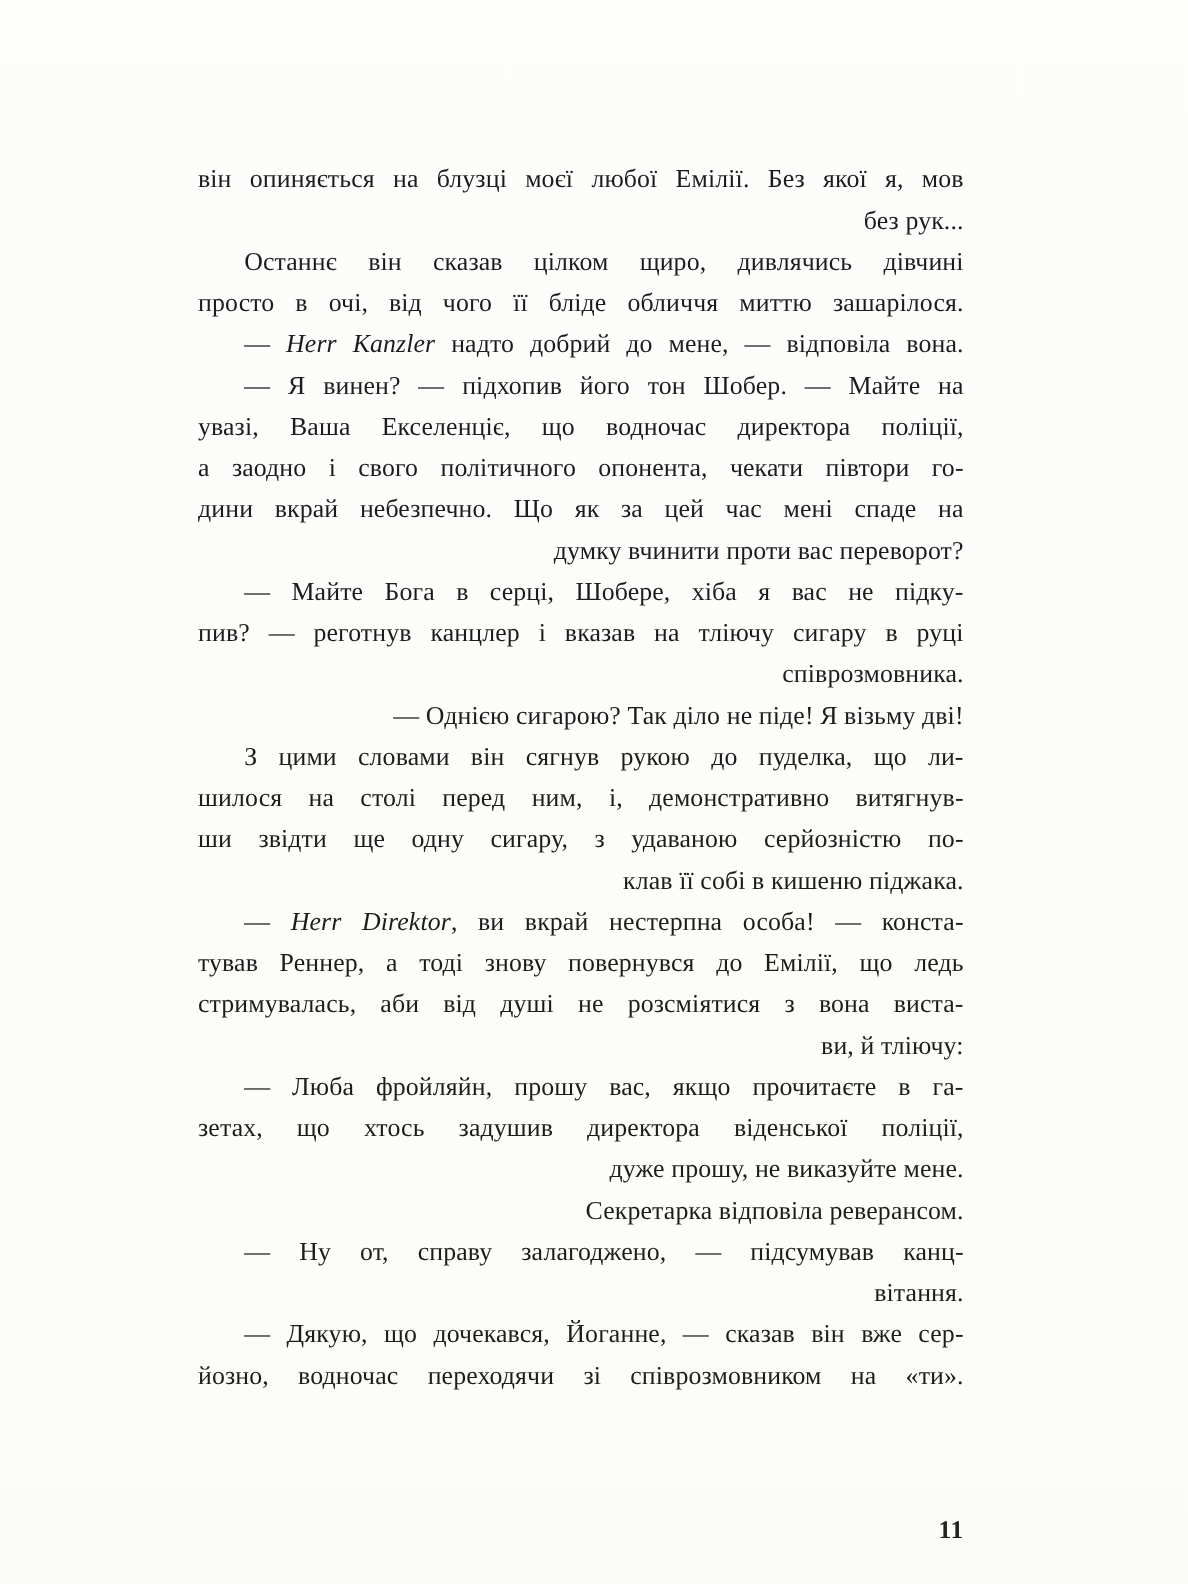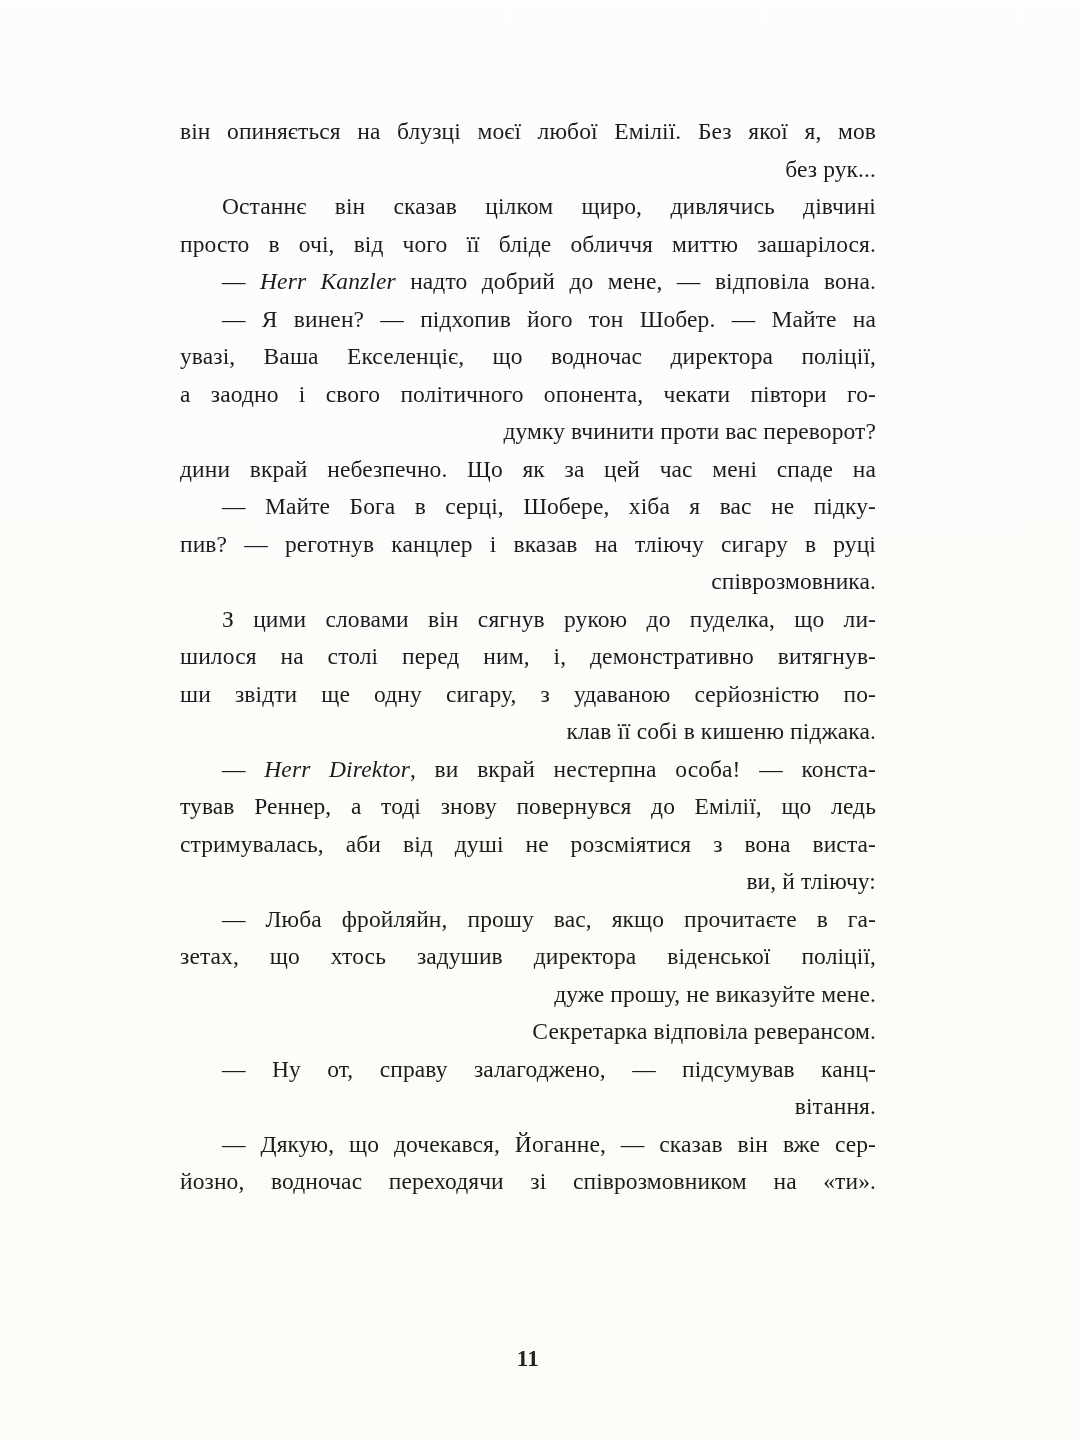--- a/index.html
+++ b/index.html
@@ -7,20 +7,21 @@
   html, body { width: 1080px; height: 1440px; }
   body {
     position: relative;
     background: linear-gradient(180deg, #fdfdfc 0%, #fcfcf9 70%, #fbfbf7 100%);
     font-family: "Liberation Serif", "DejaVu Serif", serif;
     overflow: hidden;
   }
   .page {
     position: absolute;
     inset: 0;
+    margin-top: 32px;
   }
   .text-block {
     position: absolute;
     left: 180px;
     top: 113px;
     width: 696px;
   }
   .line {
     height: 37.5px;
     line-height: 37.5px;
@@ -37,45 +38,46 @@
   .line.indent {
     padding-left: 42px;
   }
   .line em {
   }
   .folio {
     position: absolute;
     left: 180px;
     top: 1346px;
     width: 696px;
-    text-align: center;
+    text-align: right;
     font-size: 23px;
     font-weight: bold;
     color: #222;
     letter-spacing: 0.5px;
   }
 </style>
 </head>
 <body>
 
 <div class="page">
   <main class="text-block">
       <div class="line justify"><span>він опиняється на блузці моєї любої Емілії. Без якої я, мов</span></div>
       <div class="line"><span>без рук...</span></div>
       <div class="line indent justify"><span>Останнє він сказав цілком щиро, дивлячись дівчині</span></div>
       <div class="line justify"><span>просто в очі, від чого її бліде обличчя миттю зашарілося.</span></div>
       <div class="line indent justify"><span>— </span><em>Herr Kanzler</em><span> надто добрий до мене, — відповіла вона.</span></div>
       <div class="line indent justify"><span>— Я винен? — підхопив його тон Шобер. — Майте на</span></div>
       <div class="line justify"><span>увазі, Ваша Екселенціє, що водночас директора поліції,</span></div>
       <div class="line justify"><span>а заодно і свого політичного опонента, чекати півтори го-</span></div>
+      <div class="line justify"><span>дини вкрай небезпечно. Що як за цей час мені спаде на</span></div>
       <div class="line"><span>думку вчинити проти вас переворот?</span></div>
-      <div class="line justify"><span>дини вкрай небезпечно. Що як за цей час мені спаде на</span></div>
       <div class="line indent justify"><span>— Майте Бога в серці, Шобере, хіба я вас не підку-</span></div>
       <div class="line justify"><span>пив? — реготнув канцлер і вказав на тліючу сигару в руці</span></div>
       <div class="line"><span>співрозмовника.</span></div>
+      <div class="line indent"><span>— Однією сигарою? Так діло не піде! Я візьму дві!</span></div>
       <div class="line indent justify"><span>З цими словами він сягнув рукою до пуделка, що ли-</span></div>
       <div class="line justify"><span>шилося на столі перед ним, і, демонстративно витягнув-</span></div>
       <div class="line justify"><span>ши звідти ще одну сигару, з удаваною серйозністю по-</span></div>
       <div class="line"><span>клав її собі в кишеню піджака.</span></div>
       <div class="line indent justify"><span>— </span><em>Herr Direktor</em><span>, ви вкрай нестерпна особа! — конста-</span></div>
       <div class="line justify"><span>тував Реннер, а тоді знову повернувся до Емілії, що ледь</span></div>
       <div class="line justify"><span>стримувалась, аби від душі не розсміятися з вона виста-</span></div>
       <div class="line"><span>ви, й тліючу:</span></div>
       <div class="line indent justify"><span>— Люба фройляйн, прошу вас, якщо прочитаєте в га-</span></div>
       <div class="line justify"><span>зетах, що хтось задушив директора віденської поліції,</span></div>

